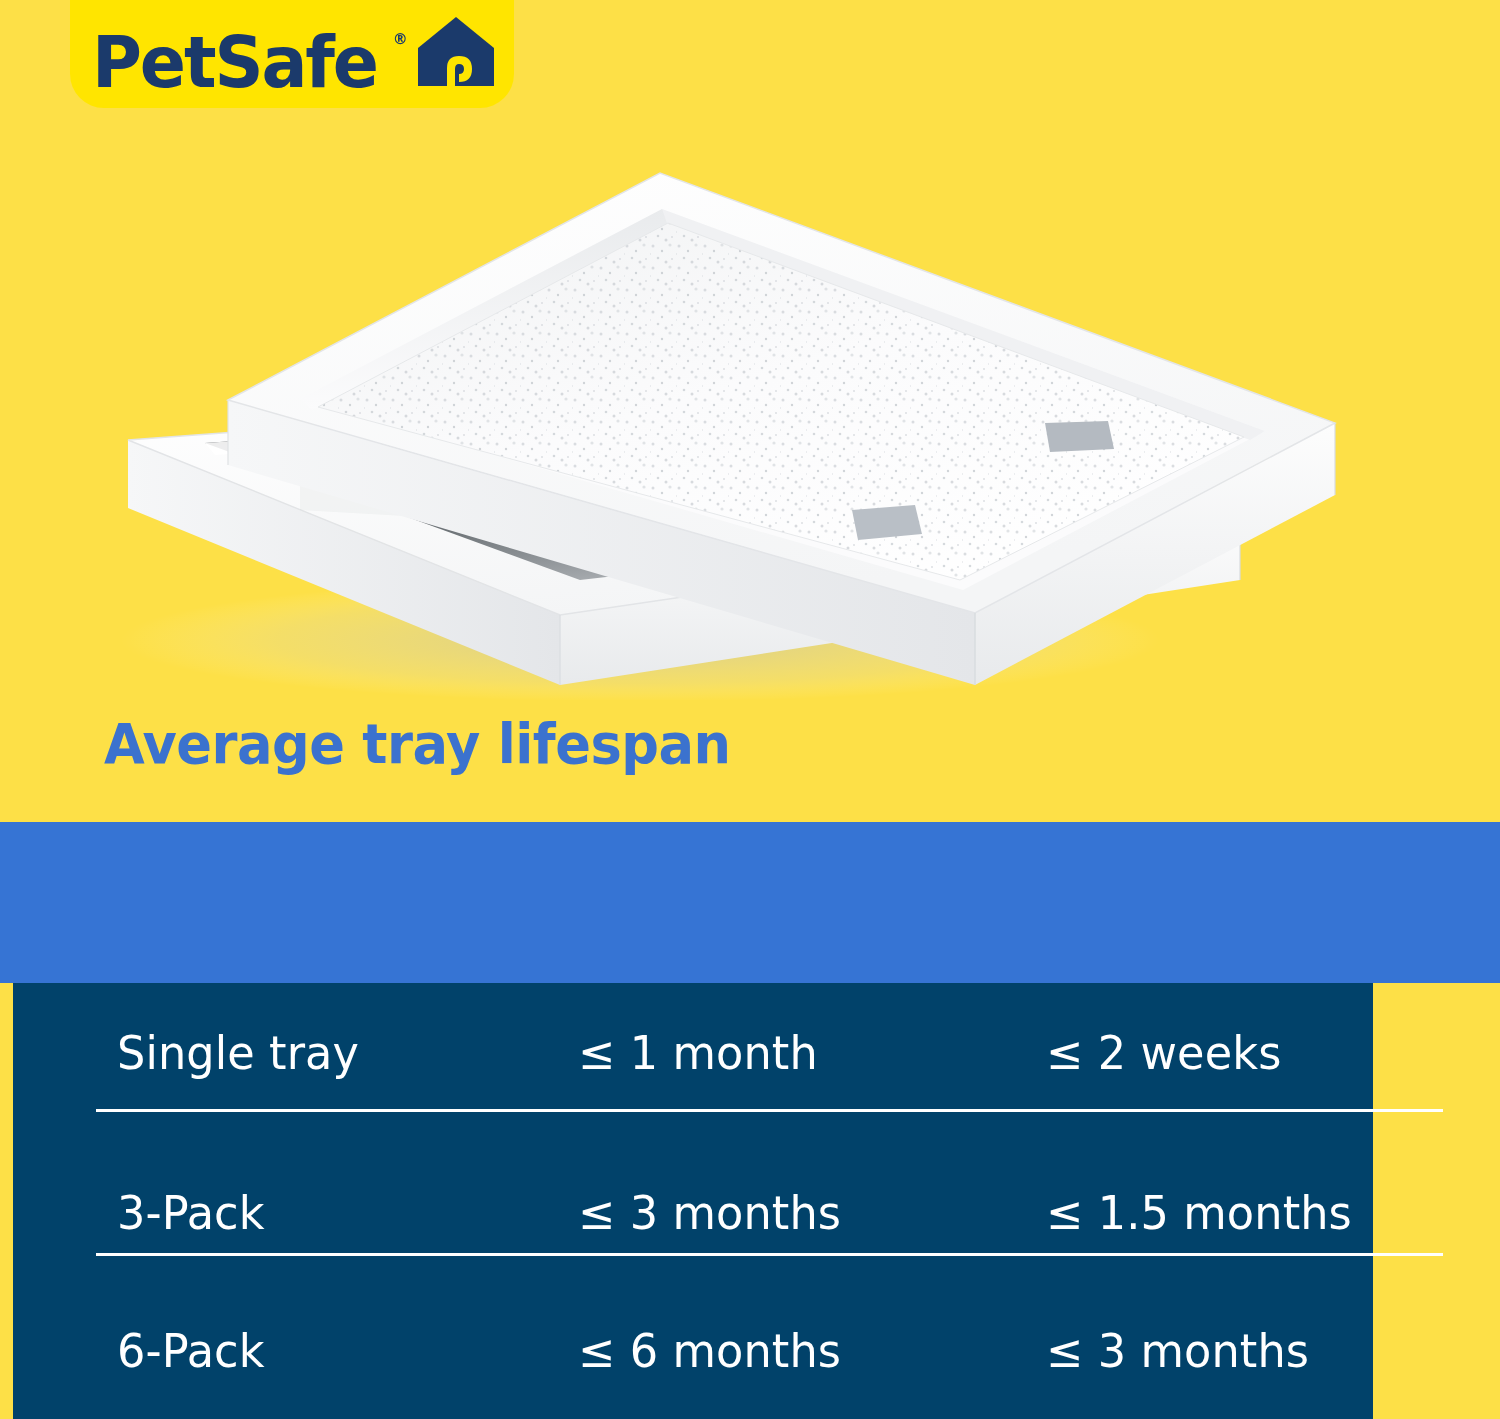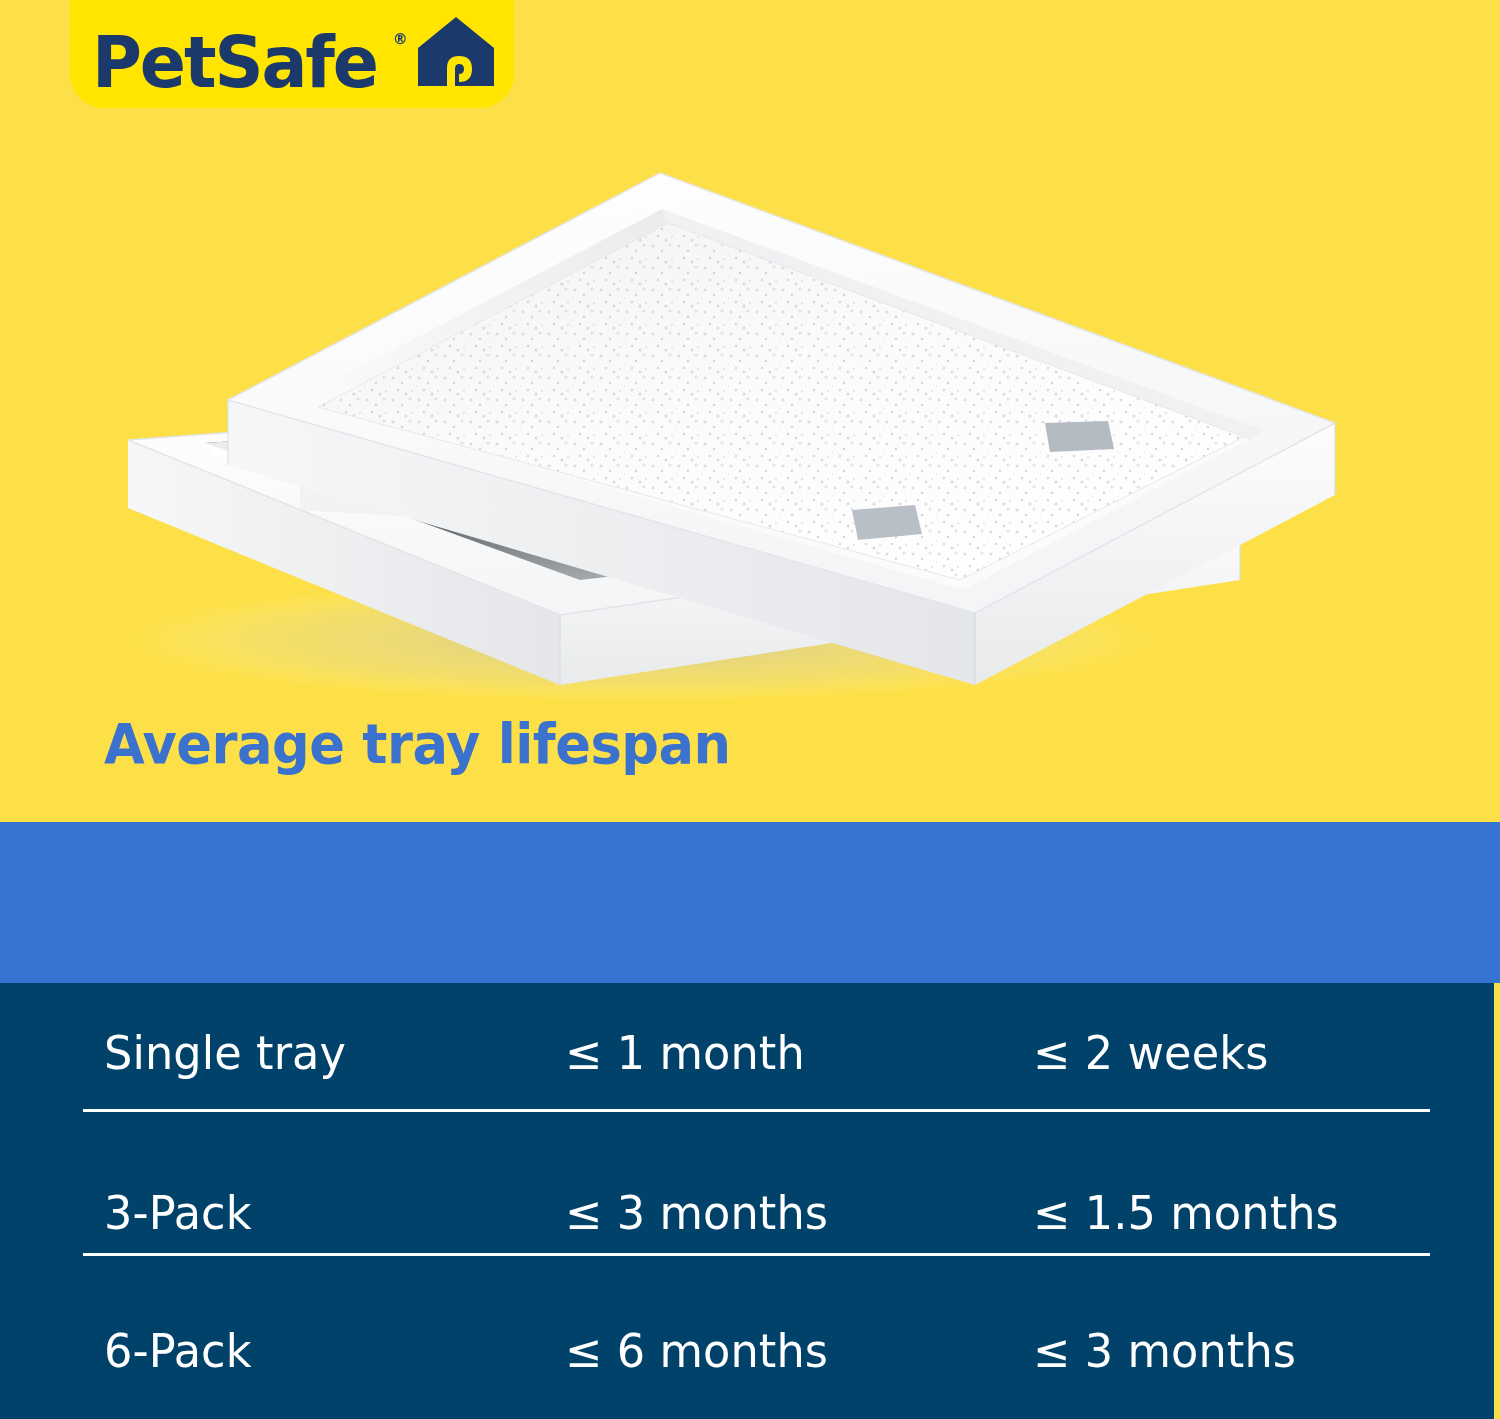--- a/index.html
+++ b/index.html
@@ -96,23 +96,23 @@
   .table-head {
     position: absolute;
     left: 0;
     top: 822px;
     width: 1500px;
     height: 161px;
     background: #3674D4;
   }
   .table-body {
     position: absolute;
-    left: 0;
+    left: 13px;
     top: 983px;
-    width: 1494px;
+    width: 1360px;
     height: 436px;
     background: #01426A;
   }
 
   .row {
     position: absolute;
     left: 0;
     width: 1500px;
     height: 100%;
   }

